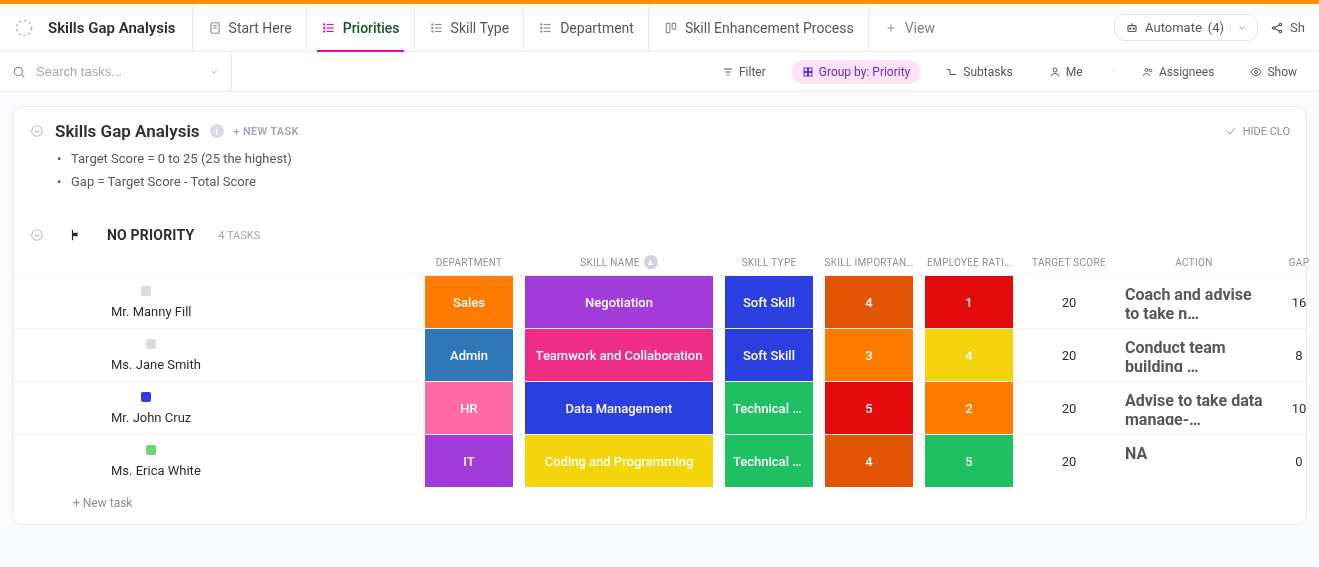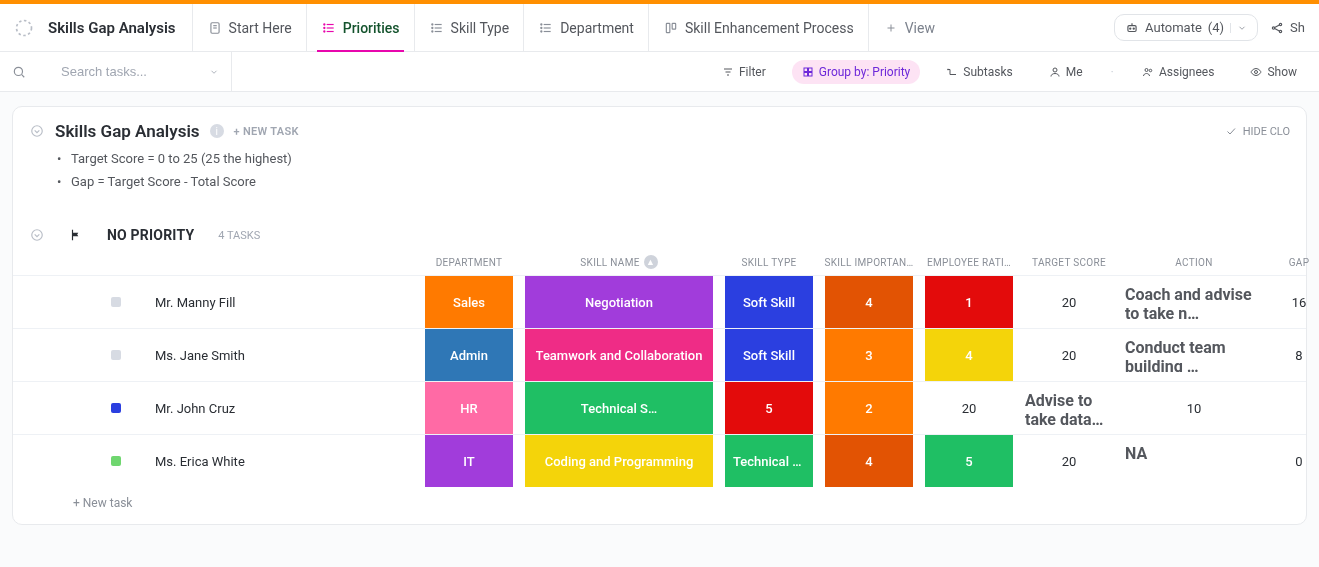--- a/index.html
+++ b/index.html
@@ -46,21 +46,21 @@
   .share-btn{display:flex;align-items:center;gap:6px;color:#54575d;padding:5px 2px;}
   .toolbar{
     display:flex;align-items:center;height:40px;padding:0 12px;
     background:#fff;border-bottom:1px solid #e8eaed;
   }
   .search-box{
     display:flex;align-items:center;gap:8px;color:#a0a6b1;flex:0 0 220px;
     border-right:1px solid #e8eaed;height:40px;
   }
   .search-input{
-    border:none;outline:none;font-size:13px;color:#2a2e34;width:140px;background:transparent;text-align:center;
+    border:none;outline:none;font-size:13px;color:#2a2e34;width:140px;background:transparent;
   }
   .search-input::placeholder{color:#a0a6b1;}
   .search-caret{margin-left:auto;margin-right:12px;color:#c3c9d4;}
   .toolbar-right{margin-left:auto;display:flex;align-items:center;gap:16px;}
   .pill, .tb-item{
     display:flex;align-items:center;gap:5px;padding:5px 10px;border-radius:14px;
     font-size:12px;color:#54575d;cursor:pointer;
   }
   .pill.group-active{background:#fde3f4;color:#6d28d9;}
   .tb-sep{color:#d0d4dc;padding:0 2px;}
@@ -87,21 +87,21 @@
     align-items:center;
   }
   .thead{padding:0 16px;color:#8a8f98;font-size:10px;letter-spacing:.3px;}
   .th{padding:6px 4px;text-align:center;text-transform:uppercase;display:flex;align-items:center;justify-content:center;gap:4px;}
   .th.left{justify-content:flex-start;}
   .sort-badge{width:14px;height:14px;border-radius:50%;background:#cfd3db;color:#fff;display:inline-flex;align-items:center;justify-content:center;font-size:9px;}
   .trow{padding:0 16px;border-top:1px solid #eef1f5;min-height:52px;}
   .cell{font-size:13px;color:#2a2e34;display:flex;align-items:center;justify-content:center;height:52px;padding:0 6px;text-align:center;overflow:hidden;}
   .cell.left{justify-content:flex-start;text-align:left;}
   .status-dot{width:10px;height:10px;border-radius:2px;display:inline-block;margin-right:10px;}
-  .name-cell{display:flex;align-items:center;gap:24px;padding-left:18px;}
+  .name-cell{display:flex;align-items:center;gap:8px;padding-left:18px;flex-direction:column;}
   .chip{color:#fff;font-weight:500;font-size:13px;width:100%;height:100%;display:flex;align-items:center;justify-content:center;white-space:nowrap;overflow:hidden;text-overflow:ellipsis;padding:0 8px;}
   .chip span{white-space:nowrap;overflow:hidden;text-overflow:ellipsis;}
   .action-cell{font-size:16px;color:#54575d;line-height:1.2;max-height:34px;overflow:hidden;display:-webkit-box;-webkit-line-clamp:2;-webkit-box-orient:vertical;text-align:left;justify-content:flex-start;font-weight:bold;}
   .new-task-row{padding:8px 16px 2px 60px;}
   .new-task-link{color:#8a8f98;font-size:12px;}
   svg{display:block;}
 </style>
 </head>
 <body>
 
@@ -440,20 +440,25 @@
               <span class="status-dot" style="background: rgb(43, 63, 224);"></span>
               <span>Mr. John Cruz</span>
             </div>
           </div>
           <div class="cell">
             <div class="chip" style="background: rgb(255, 106, 165);">
               <span>HR</span>
             </div>
           </div>
           <div class="cell">
+            <div class="chip" style="background: rgb(43, 63, 224);">
+              <span>Data Management</span>
+            </div>
+          </div>
+          <div class="cell">
             <div class="chip" style="background: rgb(31, 191, 100);">
               <span>Technical S…</span>
             </div>
           </div>
           <div class="cell">
             <div class="chip" style="background: rgb(227, 11, 11);">
               <span>5</span>
             </div>
           </div>
           <div class="cell">

